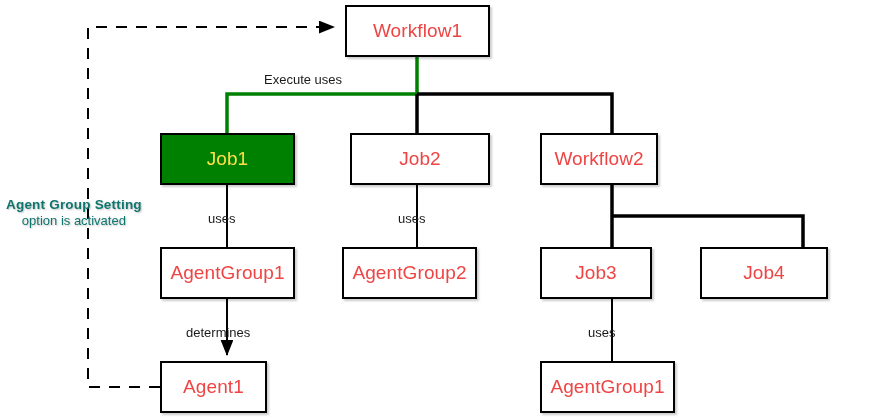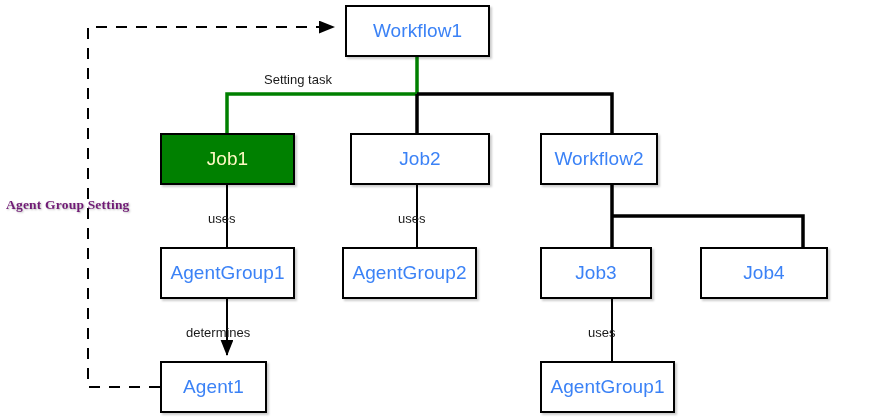--- a/index.html
+++ b/index.html
@@ -20,50 +20,50 @@
     left: 0;
     top: 0;
     width: 872px;
     height: 418px;
   }
   .node {
     position: absolute;
     box-sizing: border-box;
     border: 2px solid #000000;
     background: #ffffff;
-    color: #3b82f6;
+    color: #ef4444;
     display: flex;
     align-items: center;
     justify-content: center;
     font-size: 19px;
     font-family: "Liberation Sans", sans-serif;
     letter-spacing: 0.1px;
     box-shadow: 2px 2px 2px rgba(0,0,0,0.20);
     z-index: 3;
   }
   .node.highlight {
     background: #008000;
-    color: #fef9c3;
+    color: #fde047;
   }
   .edge-label {
     position: absolute;
     font-size: 13px;
     color: #1a1a1a;
     font-family: "Liberation Sans", sans-serif;
     white-space: nowrap;
     z-index: 4;
     background: transparent;
   }
   .annotation {
     position: absolute;
     z-index: 5;
     text-align: center;
     white-space: nowrap;
-    font-family: Liberation Serif, serif;
-    color: #701a75;
+    font-family: Liberation Sans, sans-serif;
+    color: #0f766e;
     text-shadow: 1px 1px 2px rgba(0,0,0,0.25);
   }
   .annotation .ann-title {
     display: block;
     font-size: 13.5px;
     font-weight: bold;
     letter-spacing: 0.2px;
   }
   .annotation .ann-sub {
     display: block;
@@ -158,27 +158,28 @@
   </div>
 
   <div class="node" style="left:160px; top:361px; width:107px; height:52px;">
     <span>Agent1</span>
   </div>
 
   <div class="node" style="left:540px; top:361px; width:135px; height:52px;">
     <span>AgentGroup1</span>
   </div>
 
-  <div class="edge-label" style="left:264px; top:72px;">Setting task</div>
+  <div class="edge-label" style="left:264px; top:72px;">Execute uses</div>
 
   <div class="edge-label" style="left:208px; top:211px;">uses</div>
 
   <div class="edge-label" style="left:398px; top:211px;">uses</div>
 
   <div class="edge-label" style="left:588px; top:325px;">uses</div>
 
   <div class="edge-label" style="left:186px; top:325px;">determines</div>
 
   <div class="annotation" style="left:6px; top:197px;">
     <span class="ann-title">Agent Group Setting</span>
+    <span class="ann-sub">option is activated</span>
   </div>
 
 </div>
 
 </body></html>

